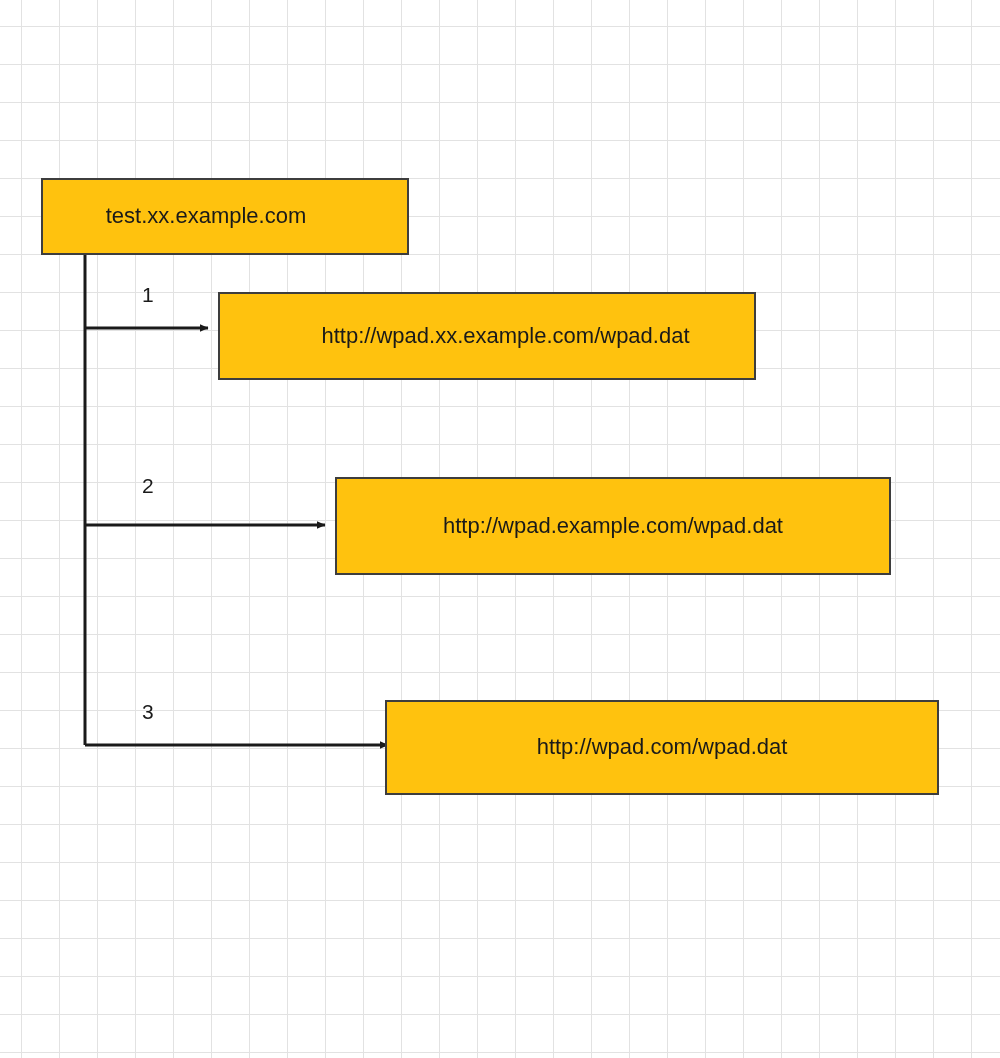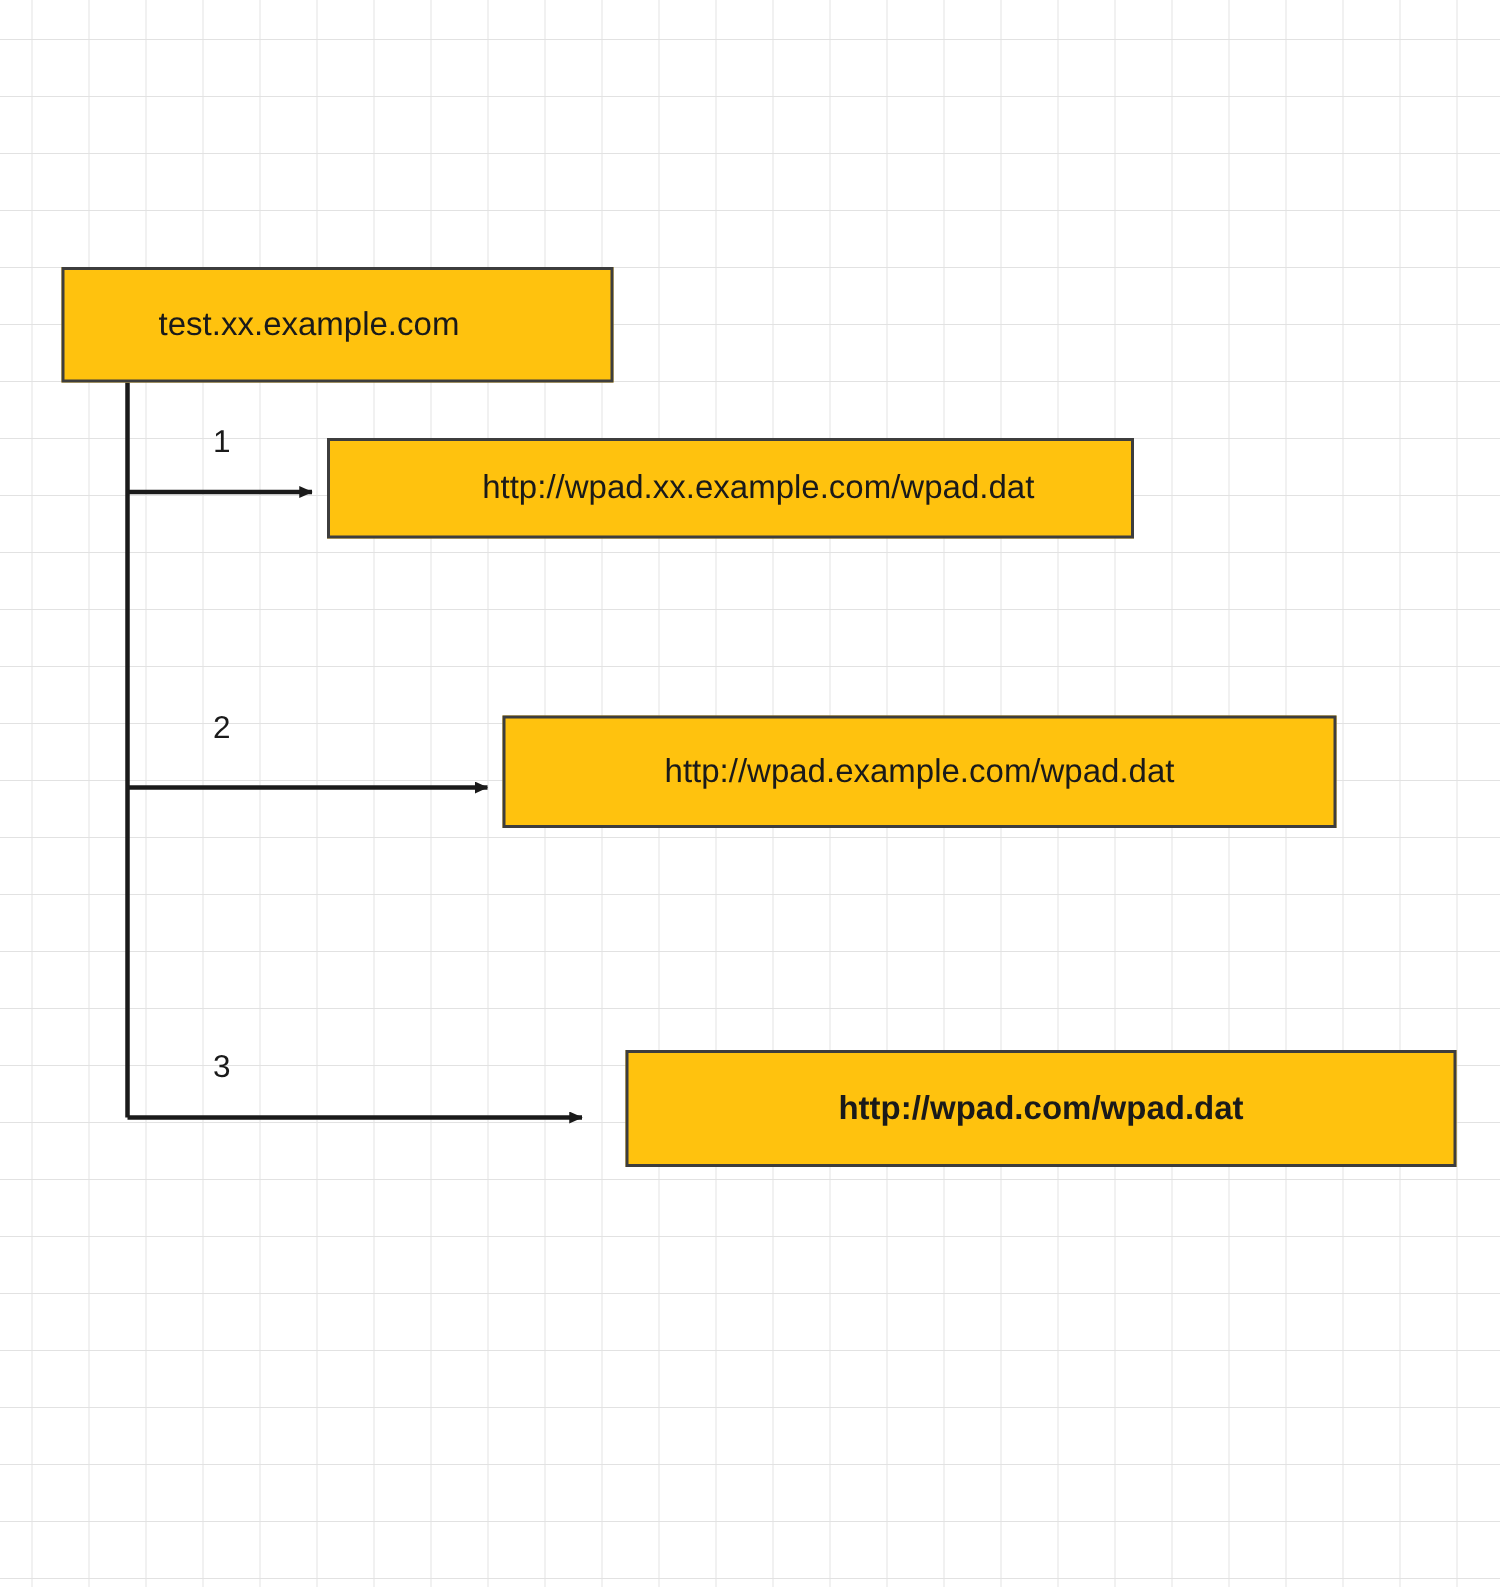--- a/index.html
+++ b/index.html
@@ -35,23 +35,23 @@
     line-height: 1.2;
     white-space: nowrap;
   }
   .node .node-label {
     display: block;
     width: 100%;
     text-align: center;
   }
   #node-root      { left: 41px;  top: 178px; width: 368px; height: 77px; }
   #node-root .node-label { text-align: center; padding-right: 38px; }
-  #node-level1    { left: 218px; top: 292px; width: 538px; height: 67px; padding-left: 37px; }
-  #node-level2    { left: 335px; top: 477px; width: 556px; height: 75px; }
-  #node-level3    { left: 417px; top: 700px; width: 554px; height: 78px; font-weight: bold; }
+  #node-level1    { left: 218px; top: 292px; width: 538px; height: 88px; padding-left: 37px; }
+  #node-level2    { left: 335px; top: 477px; width: 556px; height: 98px; }
+  #node-level3    { left: 385px; top: 700px; width: 554px; height: 95px; }
 
   .edge-num {
     position: absolute;
     font-size: 21px;
     color: #1a1a1a;
     line-height: 1;
   }
   #edge-num-1 { left: 142px; top: 284px; }
   #edge-num-2 { left: 142px; top: 475px; }
   #edge-num-3 { left: 142px; top: 701px; }

